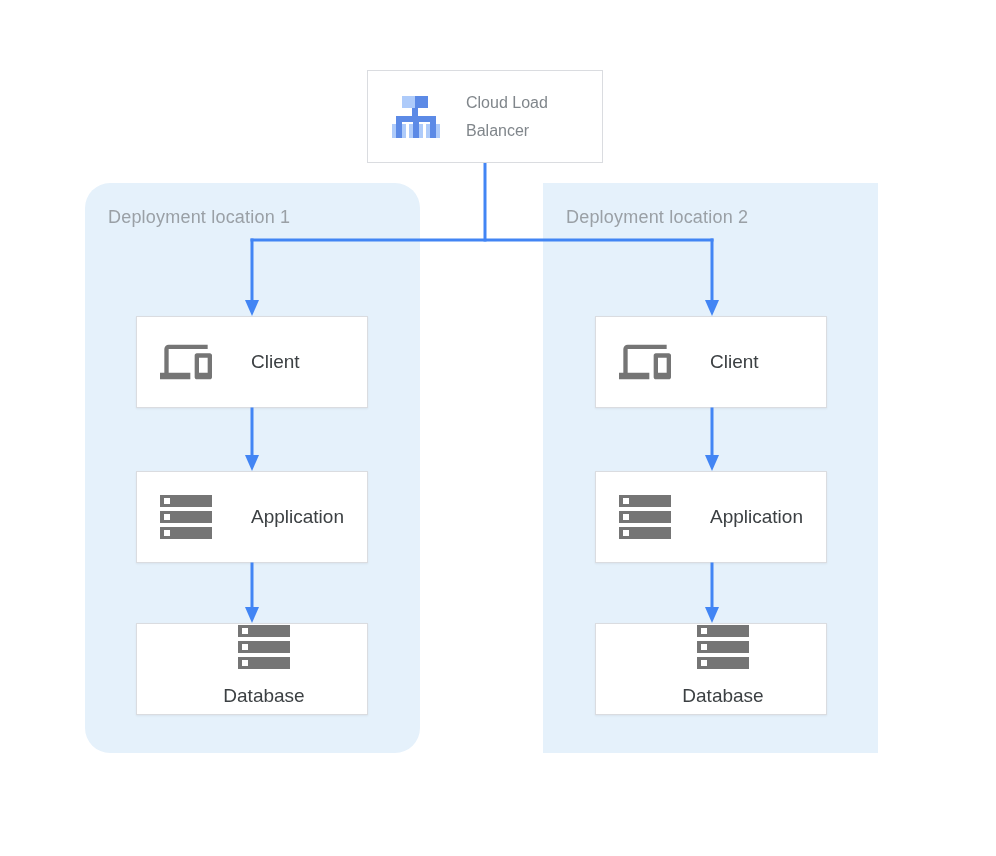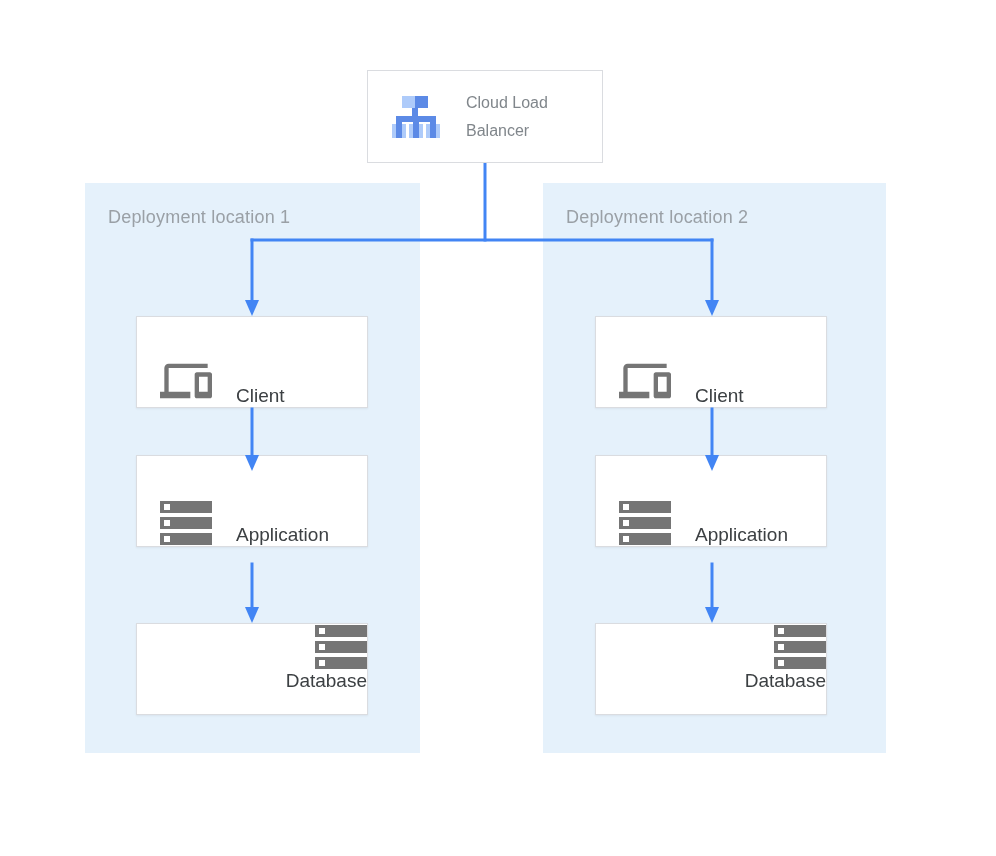--- a/index.html
+++ b/index.html
@@ -23,59 +23,60 @@
     pointer-events: none;
   }
   .panel {
     position: absolute;
     top: 183px;
     width: 335px;
     height: 570px;
     background: #E5F1FB;
     z-index: 0;
   }
-  .panel-left  { left: 85px; }
-  .panel-right { left: 543px; padding-left: 8px; }
+  .panel-left  { left: 85px; border-radius: 25px; }
+  .panel-right { left: 543px; }
   .panel-label {
     position: absolute;
     left: 23px;
     top: 24px;
     font-size: 18px;
     color: #9AA0A6;
     letter-spacing: 0.2px;
     white-space: nowrap;
   }
   .node-box {
     position: absolute;
     width: 232px;
     height: 92px;
     background: #ffffff;
     border: 1px solid #DADCE0;
     box-shadow: 0 1px 2px rgba(0,0,0,0.06);
     box-sizing: border-box;
     display: flex;
-    align-items: flex-end;
+    align-items: center;
     z-index: 2;
+    gap: 15px;
   }
   .node-box .icon-wrap {
     width: 52px;
     margin-left: 23px;
     display: flex;
     align-items: center;
     justify-content: center;
     flex: none;
   }
   .node-label {
     margin-left: 24px;
     font-size: 19px;
     color: #3C4043;
     white-space: nowrap;
   }
   .node-client   { top: 133px; }
-  .node-app      { top: 272px; }
+  .node-app      { top: 288px; }
   .node-db       { top: 440px; flex-direction: column; }
   .panel-left  .node-box { left: 51px; }
   .panel-right .node-box { left: 52px; }
 
   .root-box {
     position: absolute;
     left: 367px;
     top: 70px;
     width: 236px;
     height: 93px;

